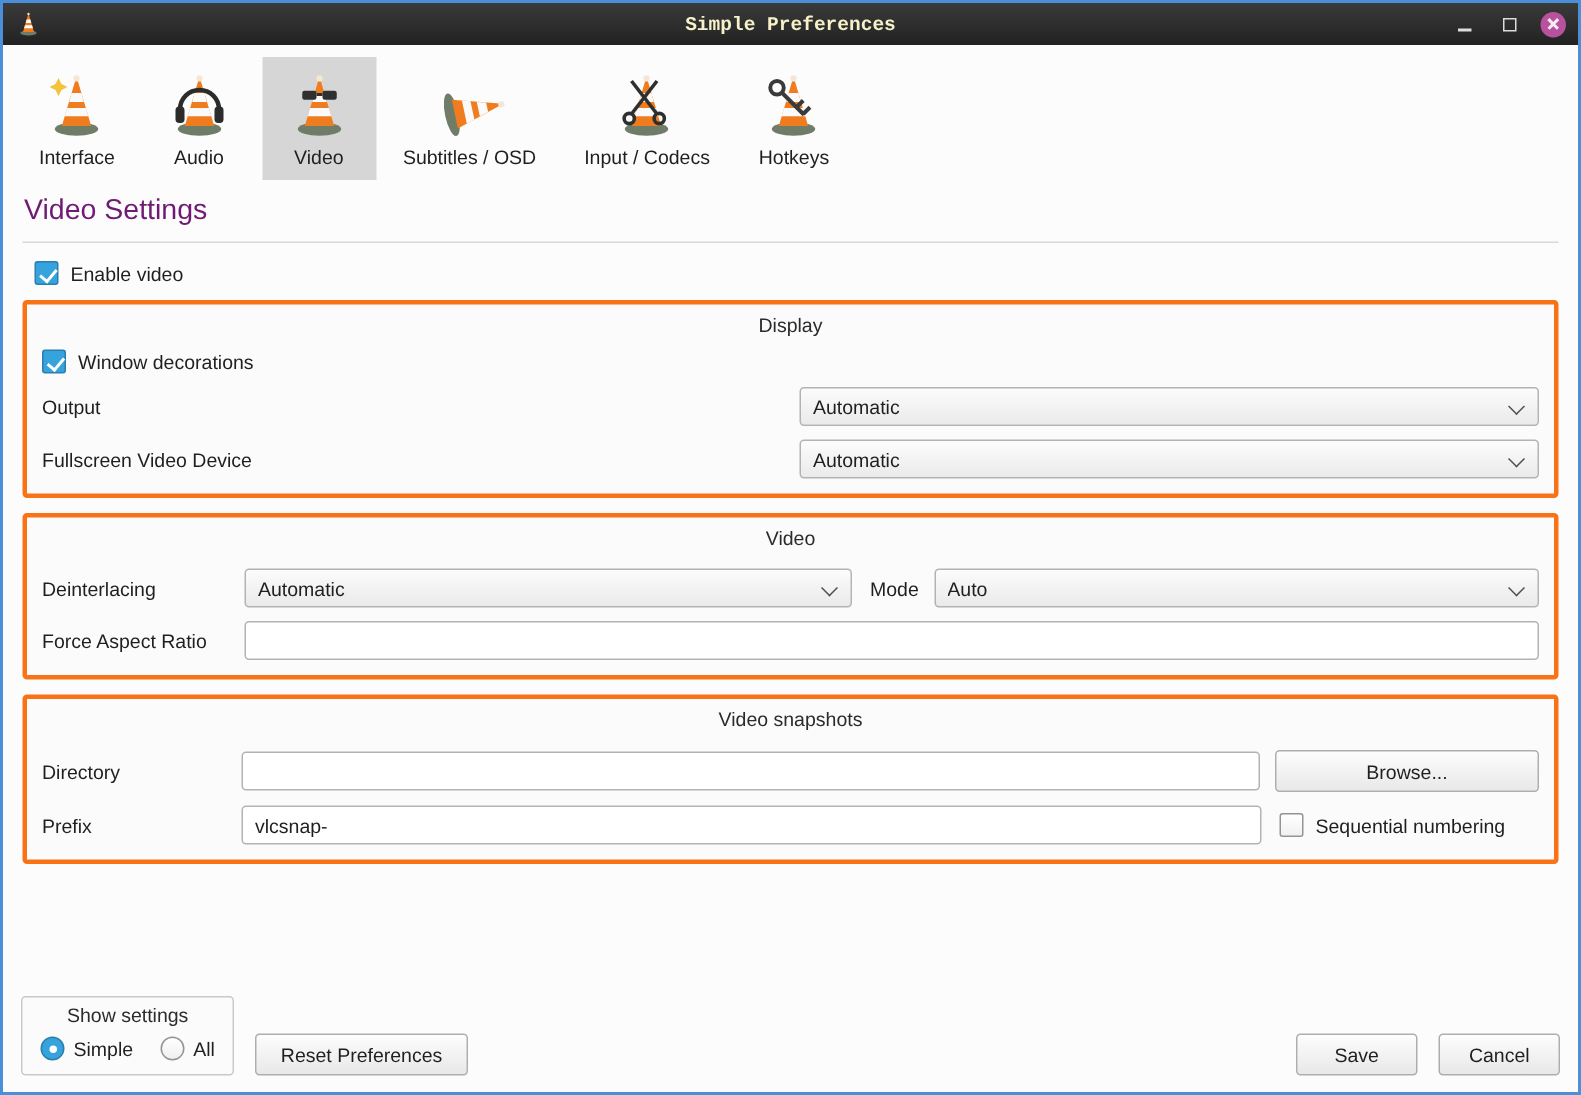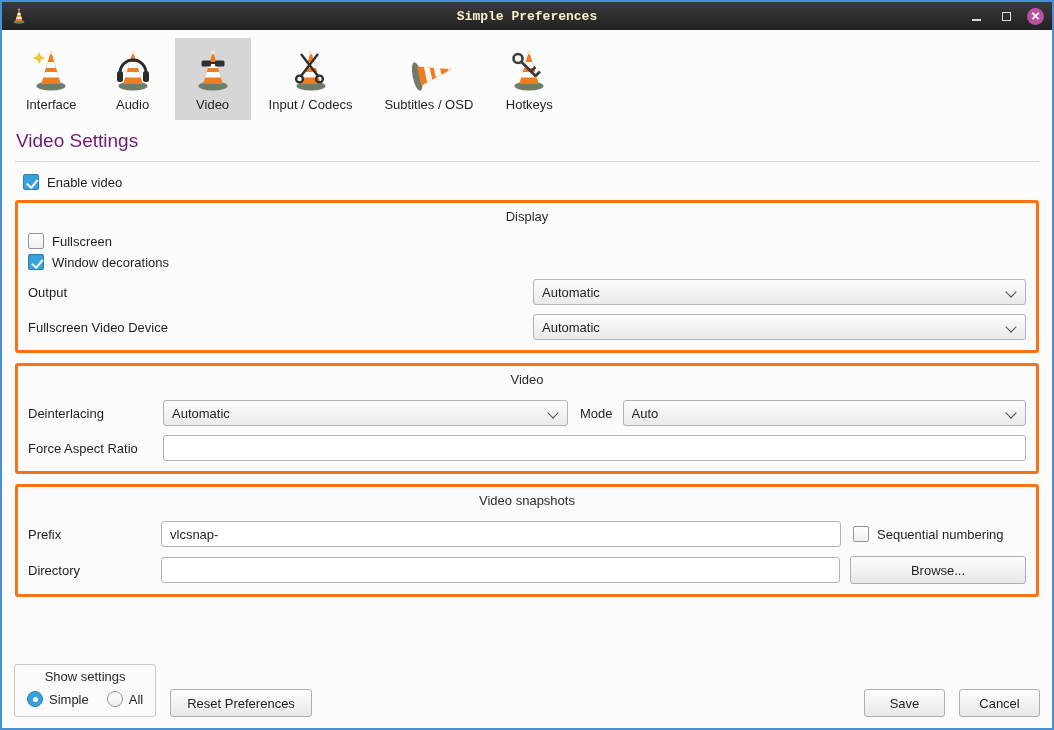--- a/index.html
+++ b/index.html
@@ -204,42 +204,42 @@
         <use href="#cone"></use>
         <rect x="12.5" y="14.5" width="9.5" height="6" rx="1.5" fill="#303030"></rect>
         <rect x="26" y="14.5" width="9.5" height="6" rx="1.5" fill="#303030"></rect>
         <path d="M22 17 h4" stroke="#303030" stroke-width="2"></path>
       </svg>
       <span class="tool-label">Video</span>
     </div>
 
     <div class="tool-item">
       <svg viewBox="0 0 48 48">
+        <g transform="rotate(78 24 28)">
+            <use href="#cone"></use>
+          </g>
+      </svg>
+      <span class="tool-label">Subtitles / OSD</span>
+    </div>
+
+    <div class="tool-item">
+      <svg viewBox="0 0 48 48">
         <use href="#cone"></use>
         <g stroke="#2f2f2f" stroke-width="2.4" fill="none">
           <path d="M14 8 L31 30"></path>
           <path d="M31 8 L14 30"></path>
           <circle cx="12.5" cy="33" r="3.4"></circle>
           <circle cx="32.5" cy="33" r="3.4"></circle>
         </g>
       </svg>
       <span class="tool-label">Input / Codecs</span>
     </div>
 
     <div class="tool-item">
       <svg viewBox="0 0 48 48">
-        <g transform="rotate(78 24 28)">
-            <use href="#cone"></use>
-          </g>
-      </svg>
-      <span class="tool-label">Subtitles / OSD</span>
-    </div>
-
-    <div class="tool-item">
-      <svg viewBox="0 0 48 48">
         <use href="#cone"></use>
         <g stroke="#3a3a3a" stroke-width="2.6" fill="none">
           <circle cx="13" cy="12.5" r="4.5"></circle>
           <path d="M16.5 16 L31 30.5 M26 25.5 l4.5 -4.5 M30.5 30 l4.5 -4.5"></path>
         </g>
       </svg>
       <span class="tool-label">Hotkeys</span>
     </div>
 
   </div>
@@ -250,24 +250,20 @@
     <div class="rule"></div>
 
     <div class="check-row" style="margin-left:8px">
       <span class="checkbox checked"></span>
       <span class="lbl">Enable video</span>
     </div>
 
     <div class="groupbox">
       <div class="groupbox-title">Display</div>
 
-      <div class="check-row">
-        <span class="checkbox"></span>
-        <span class="lbl">Fullscreen</span>
-      </div>
 
       <div class="check-row">
         <span class="checkbox checked"></span>
         <span class="lbl">Window decorations</span>
       </div>
 
       <div class="form-row">
         <span class="lbl">Output</span>
         <div class="select half-select">
           <span class="sel-value">Automatic</span>
@@ -297,34 +293,34 @@
       </div>
 
       <div class="form-row">
         <span class="lbl w135">Force Aspect Ratio</span>
         <input class="textinput aspect-input" value="" style="">
       </div>
     </div>
 
     <div class="groupbox">
       <div class="groupbox-title">Video snapshots</div>
+
+      <div class="form-row">
+        <span class="lbl w133">Directory</span>
+        <input class="textinput dir-input" value="" style="">
+        <button class="btn browse-btn">Browse...</button>
+      </div>
 
       <div class="form-row">
         <span class="lbl w133">Prefix</span>
         <input class="textinput prefix-input" value="vlcsnap-" style="">
         <span class="check-row seq-check" style="margin:0 0 0 12px">
           <span class="checkbox"></span>
           <span class="lbl">Sequential numbering</span>
         </span>
-      </div>
-
-      <div class="form-row">
-        <span class="lbl w133">Directory</span>
-        <input class="textinput dir-input" value="" style="">
-        <button class="btn browse-btn">Browse...</button>
       </div>
 
     </div>
 
   </div>
 
   <div class="footer">
 
     <div class="show-settings">
       <div class="groupbox-title">Show settings</div>

